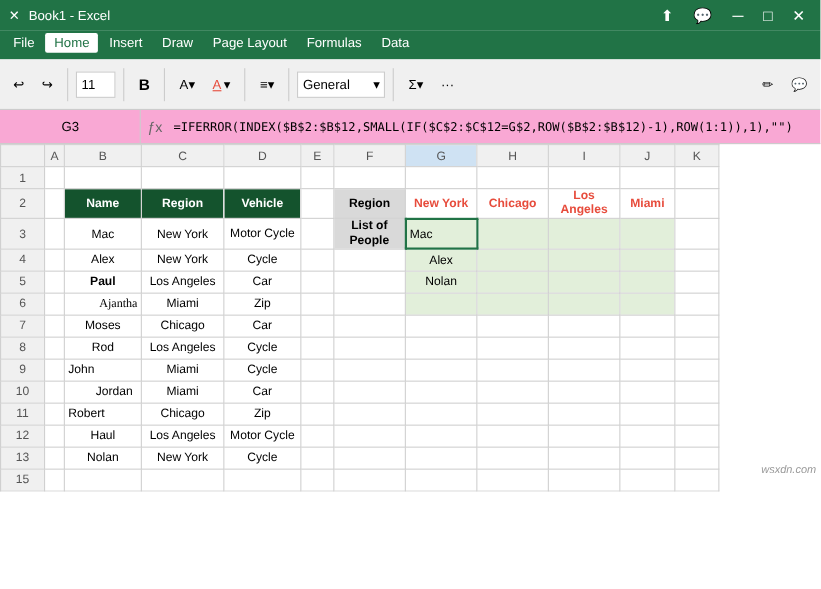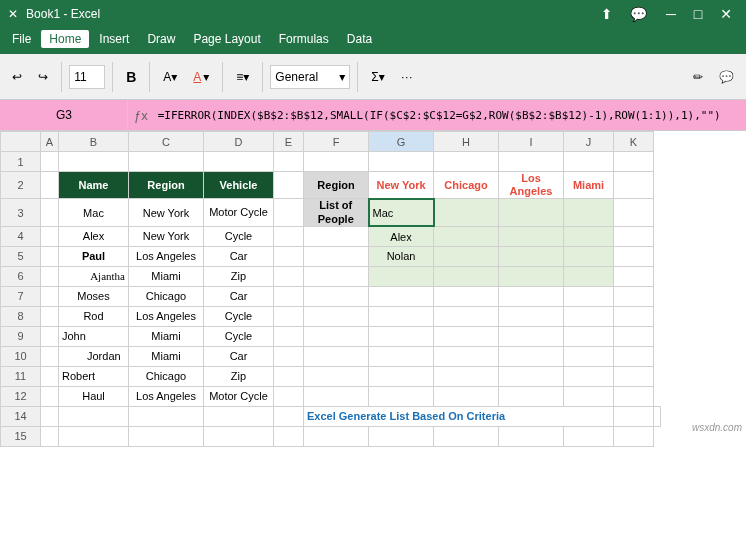--- a/index.html
+++ b/index.html
@@ -452,32 +452,35 @@
         <td style="text-align:center;white-space:normal;line-height:1.2;">Motor Cycle</td>
         <td></td>
         <td></td>
         <td></td>
         <td></td>
         <td></td>
         <td></td>
         <td></td>
       </tr>
 
-
-      <tr>
-        <td class="row-header">14</td>
-        <td></td>
-        <td></td>
-        <td></td>
-        <td></td>
-        <td></td>
-        <td colspan="5" style="color:#1a6fb5;font-weight:bold;font-size:11px;">Excel Generate List Based On Criteria</td>
-        <td></td>
-        <td></td>
-      </tr>
+      <tr>
+        <td class="row-header">13</td>
+        <td></td>
+        <td style="text-align:center;">Nolan</td>
+        <td style="text-align:center;">New York</td>
+        <td style="text-align:center;">Cycle</td>
+        <td></td>
+        <td></td>
+        <td></td>
+        <td></td>
+        <td></td>
+        <td></td>
+        <td></td>
+      </tr>
+
 
       <tr>
         <td class="row-header">15</td>
         <td></td>
         <td></td>
         <td></td>
         <td></td>
         <td></td>
         <td></td>
         <td></td>

